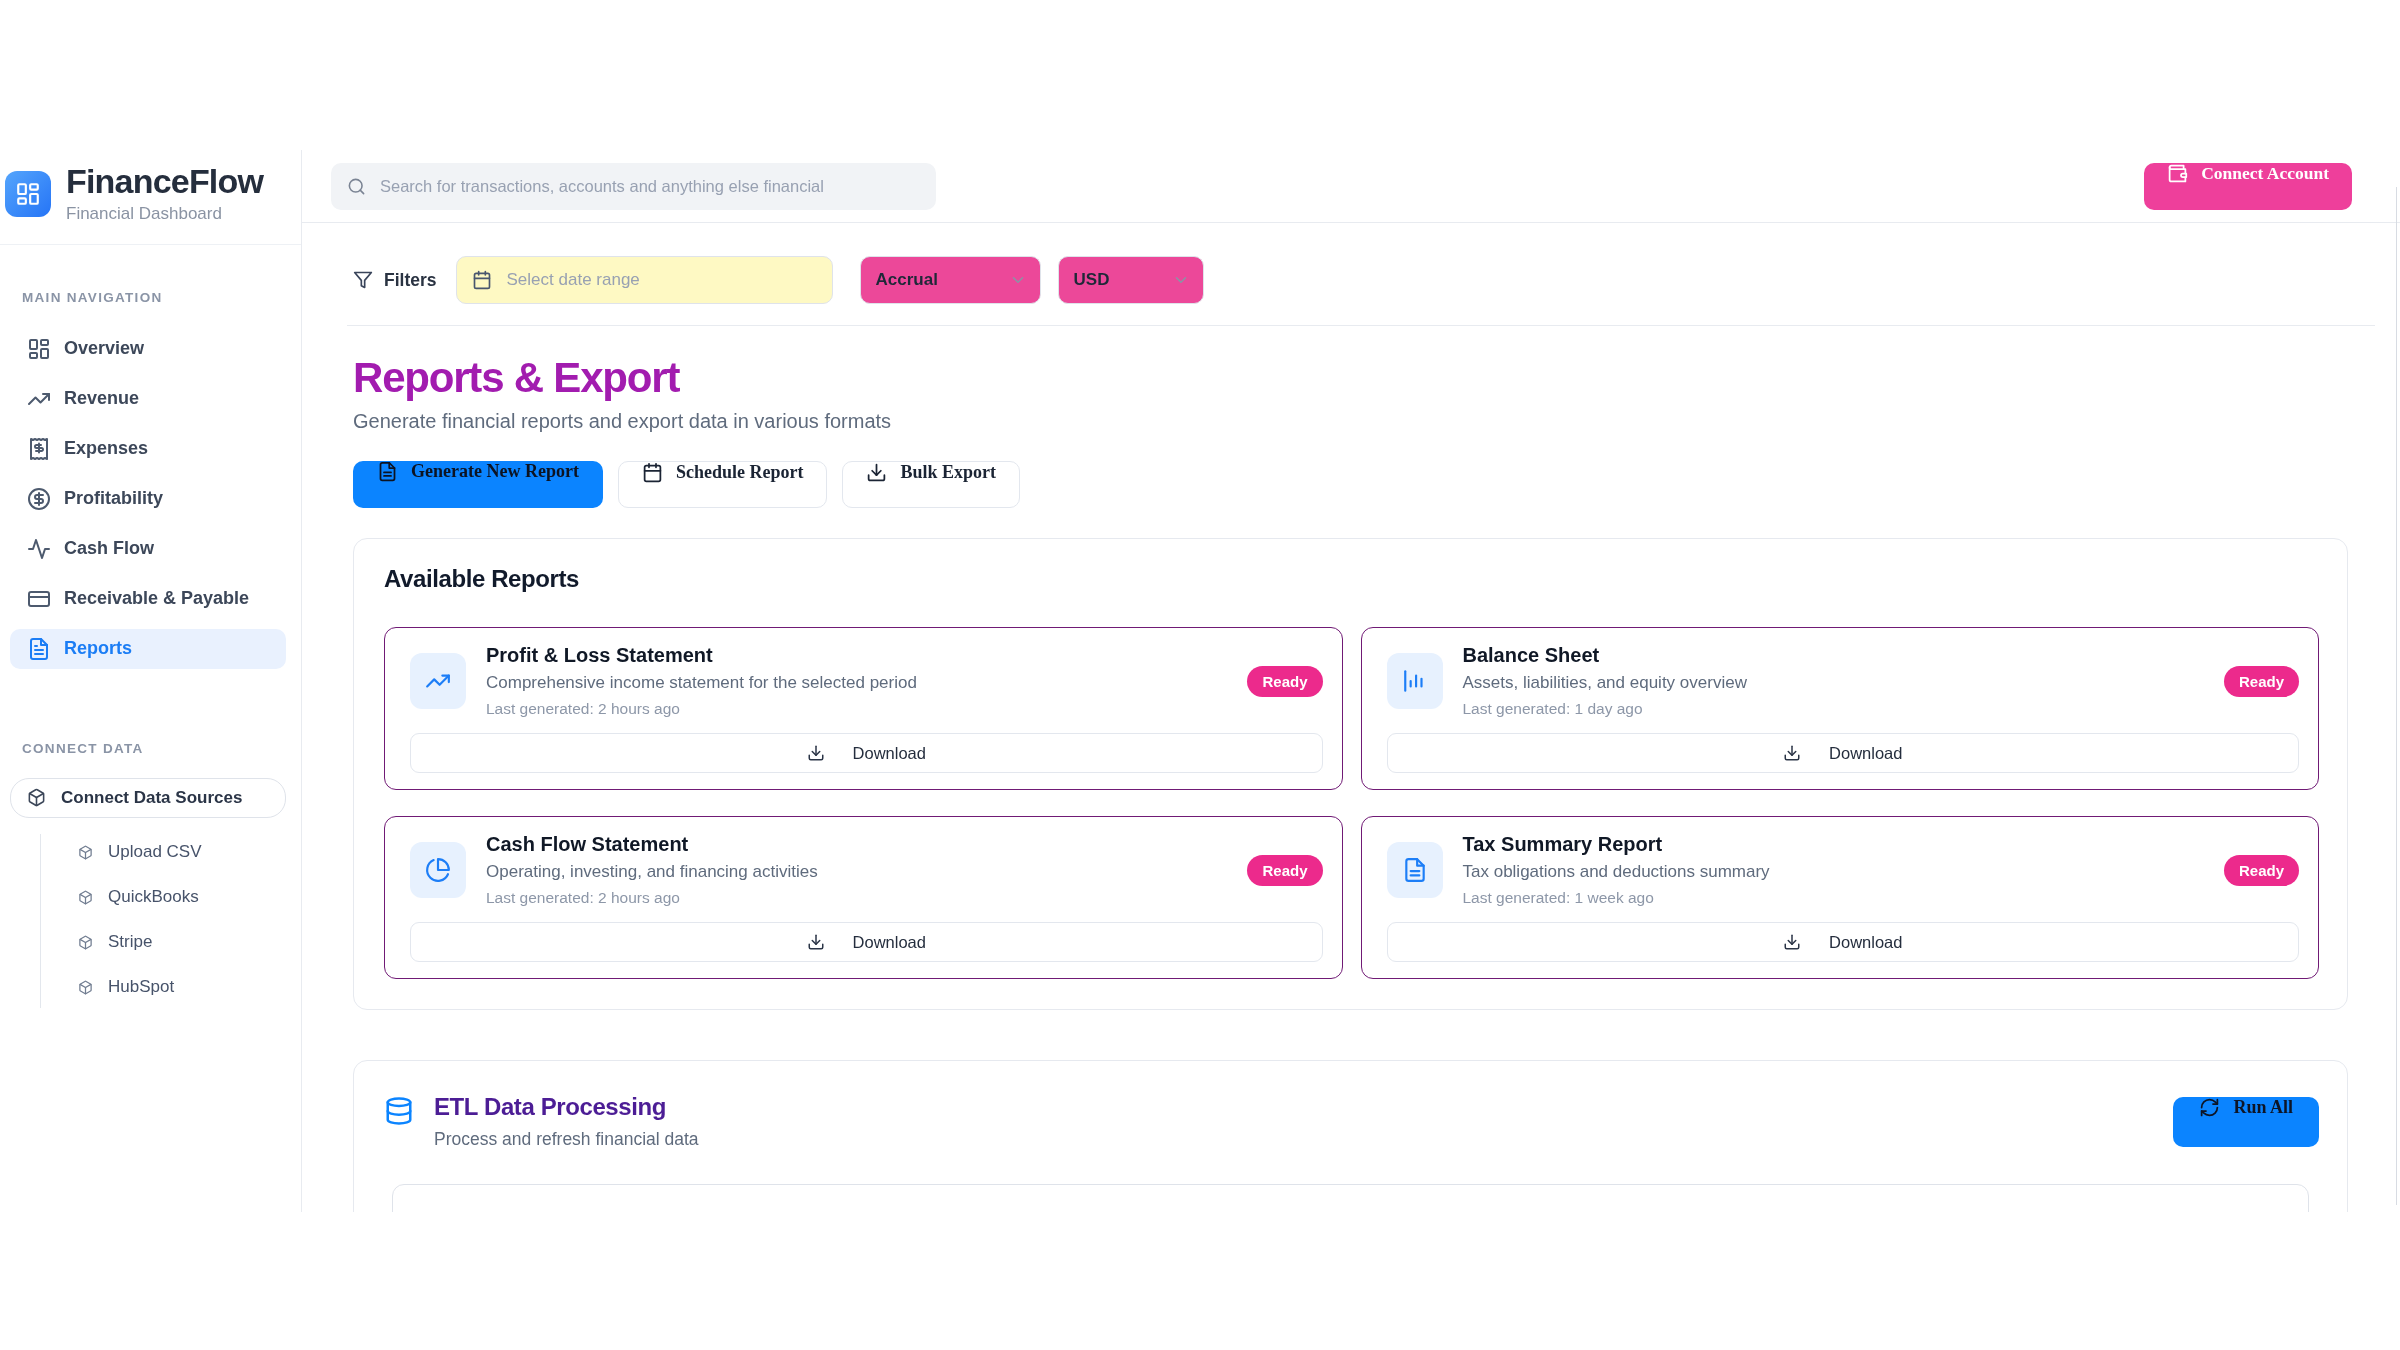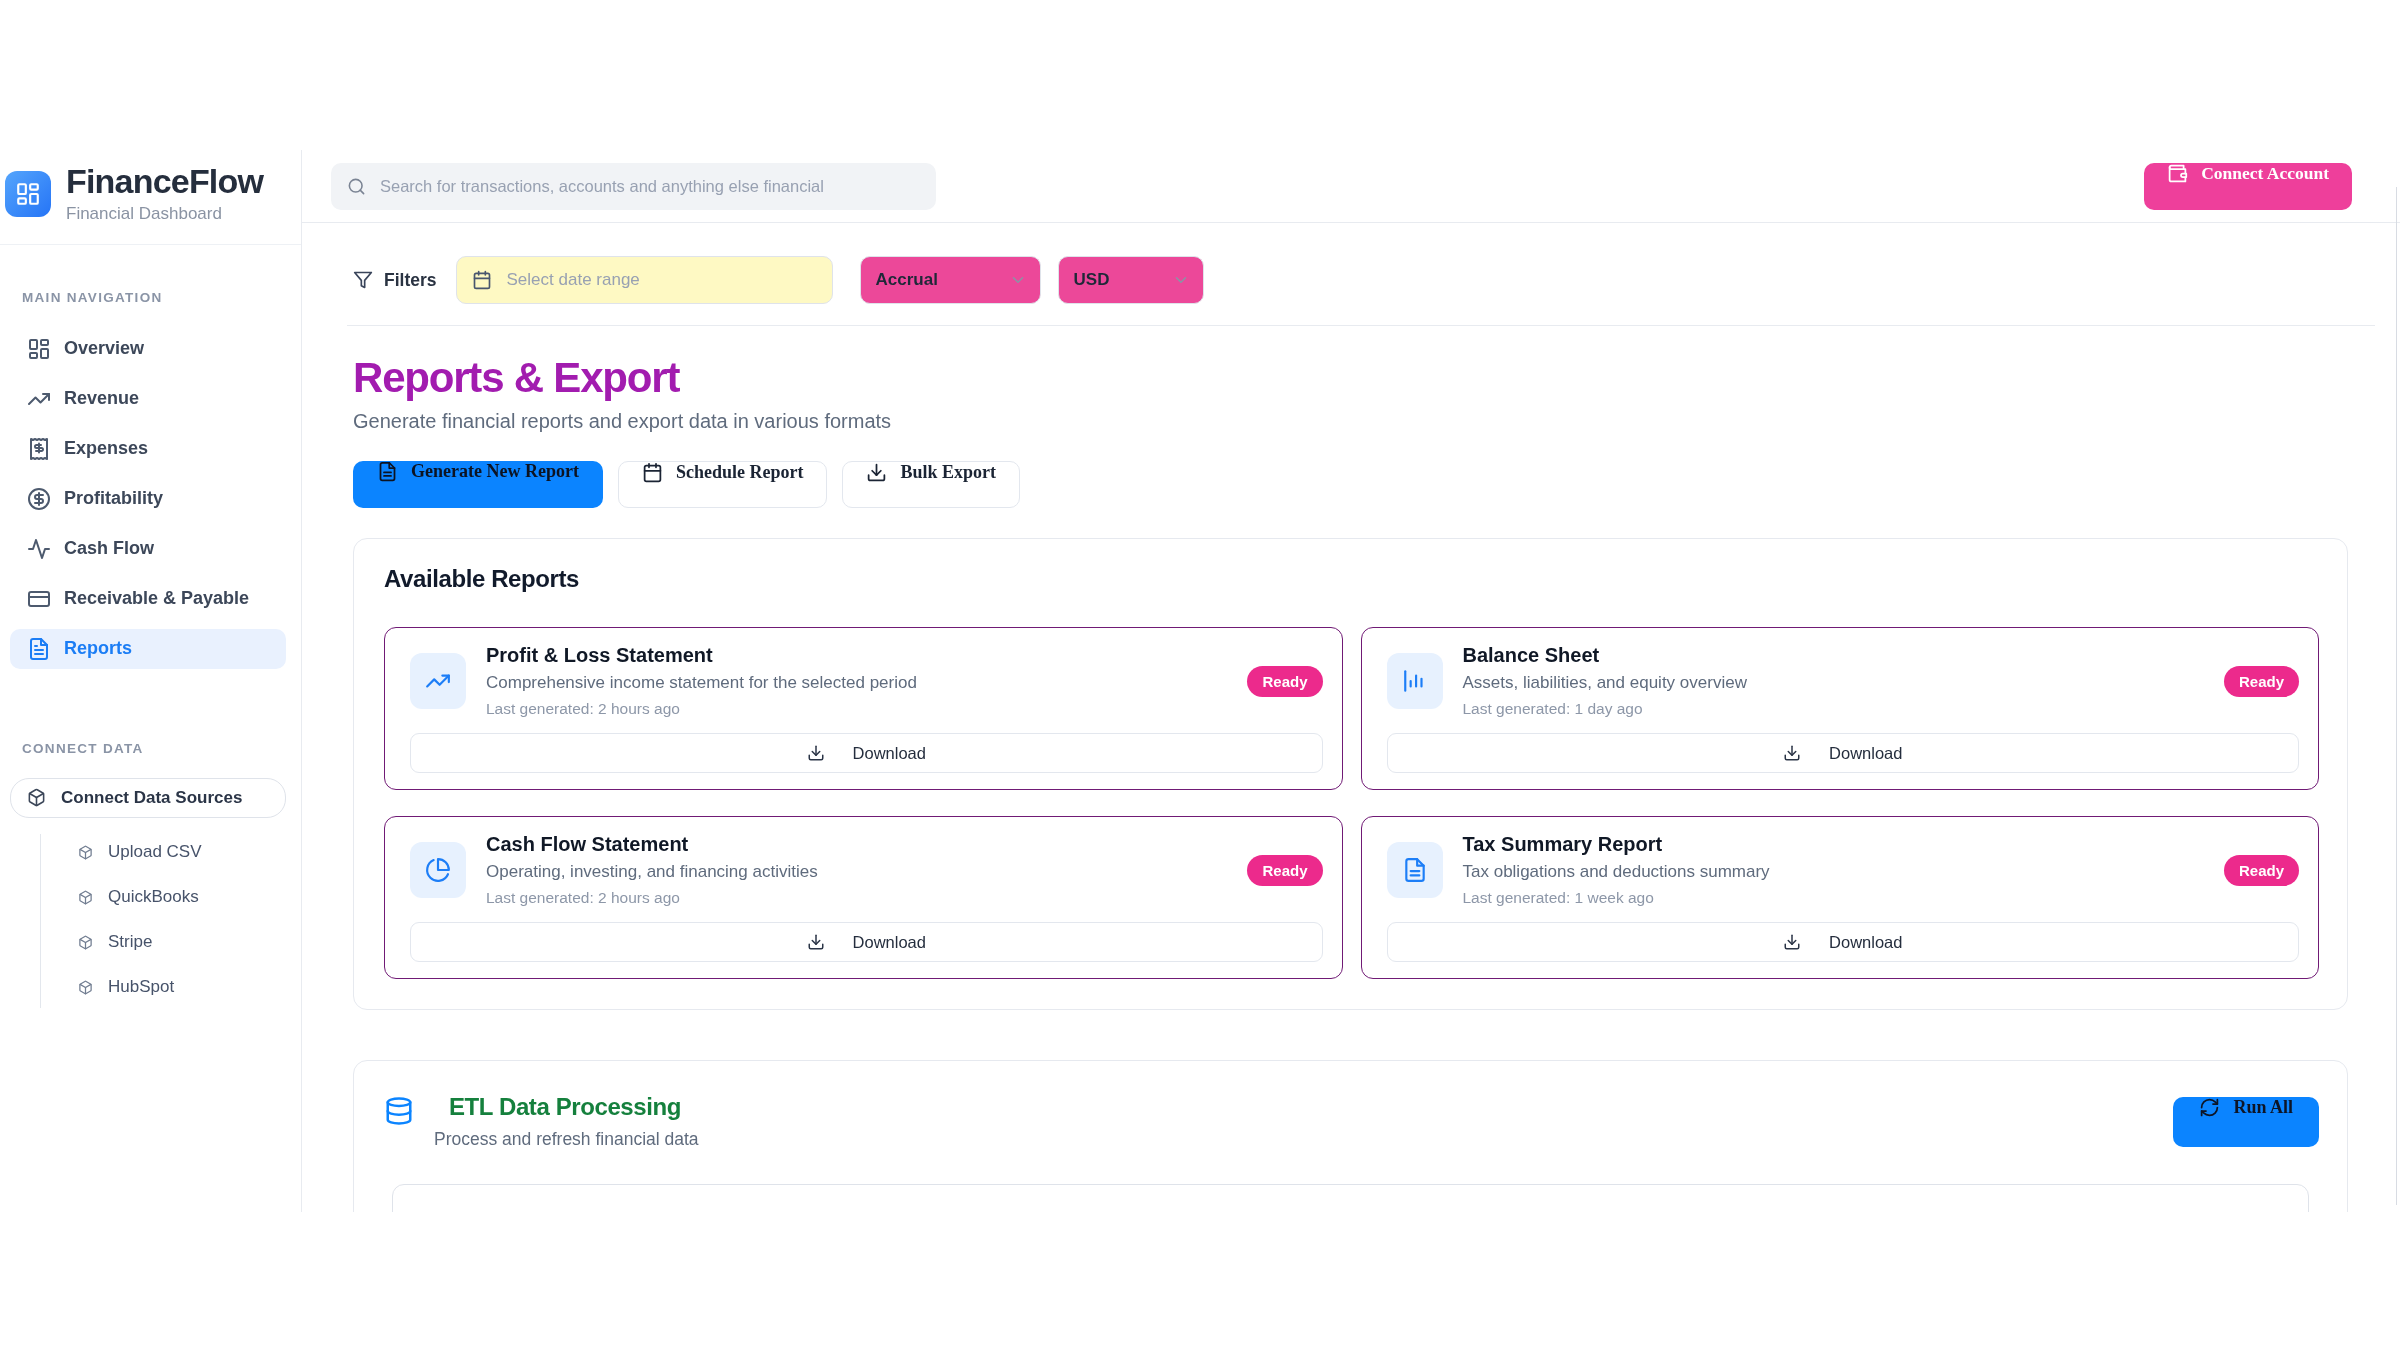--- a/index.html
+++ b/index.html
@@ -89,21 +89,21 @@
             padding:7px 15px;border-radius:999px;flex:none;}
   .rc-download{margin-top:15px;width:100%;height:40px;border:1px solid #e3e7ee;border-radius:9px;background:#fff;
                display:flex;align-items:center;justify-content:center;gap:28px;font-size:16.5px;font-weight:500;
                color:#252e3e;cursor:pointer;font-family:"Liberation Sans","DejaVu Sans",sans-serif;}
   .rc-download .nicon{width:18px;height:18px;color:#2b3547;}
 
   .etl-panel{margin-top:50px;padding:32px 28px 60px 30px;}
   .etl-header{display:flex;align-items:center;justify-content:space-between;}
   .etl-left{display:flex;gap:20px;align-items:flex-start;}
   .etl-db-icon{width:30px;height:30px;color:#0b84ff;margin-top:3px;flex:none;}
-  .etl-title{font-size:24px;font-weight:700;color:#15803d;letter-spacing:-0.4px;margin-left:15px;}
+  .etl-title{font-size:24px;font-weight:700;color:#4c1d95;letter-spacing:-0.4px;}
   .etl-sub{margin-top:8px;font-size:17.5px;color:#5f6b7d;}
   .runall-btn{height:50px;padding:0 26px;background:#0b84ff;color:#0d1526;font-size:18px;font-weight:700;}
   .runall-btn .nicon{width:21px;height:21px;color:#0d1526;}
   .etl-inner{margin:34px 10px 0 8px;border:1px solid #dfe3ea;border-radius:12px;height:90px;}
 
   .scrollbar-line{position:absolute;left:2396px;top:187px;width:1px;height:1018px;background:#d8dce3;}
 </style>
 </head>
 <body>
 

